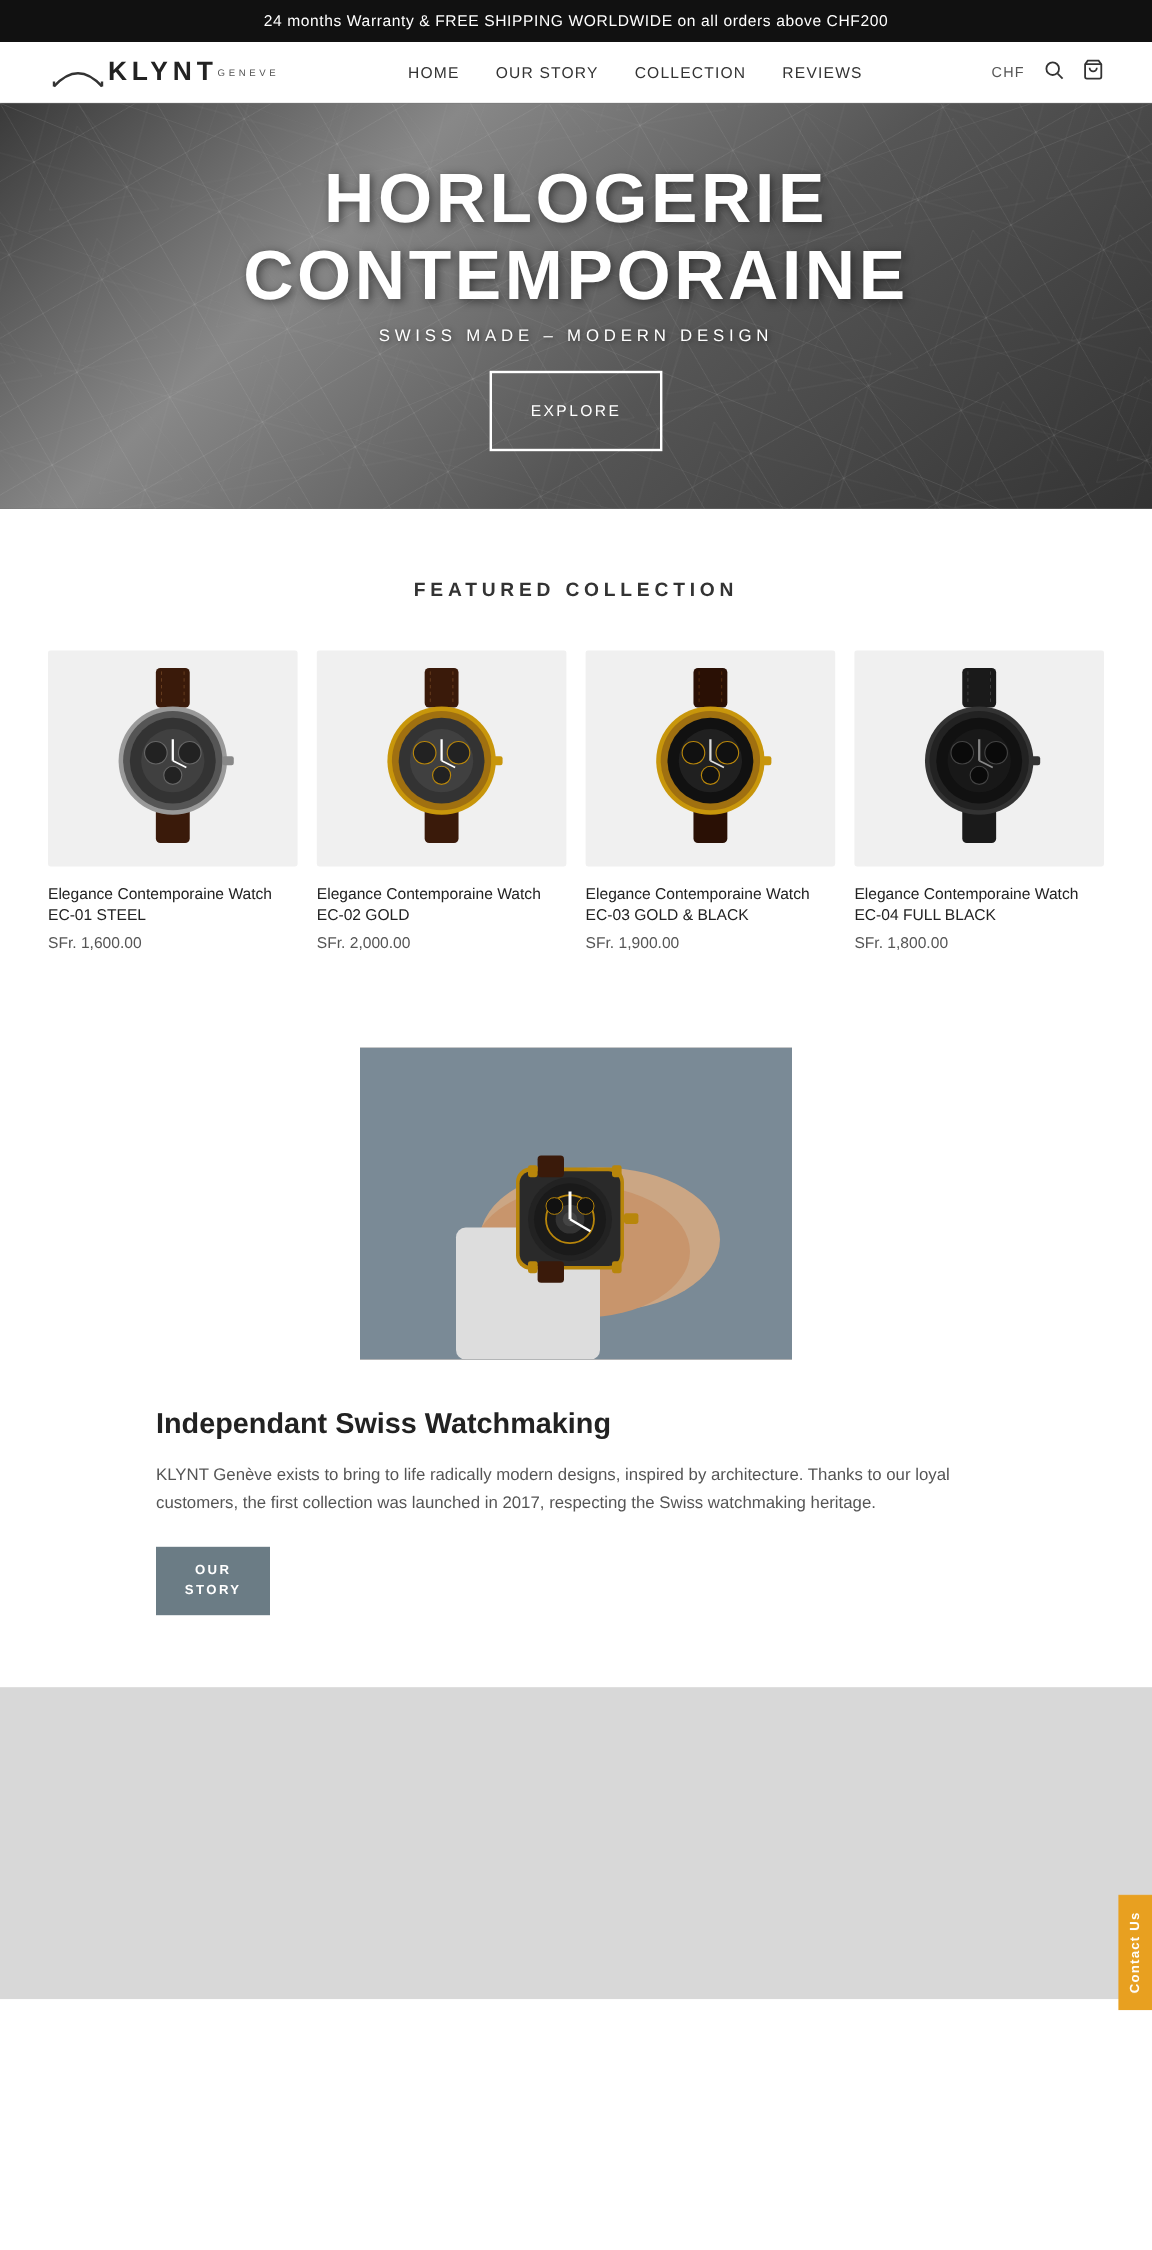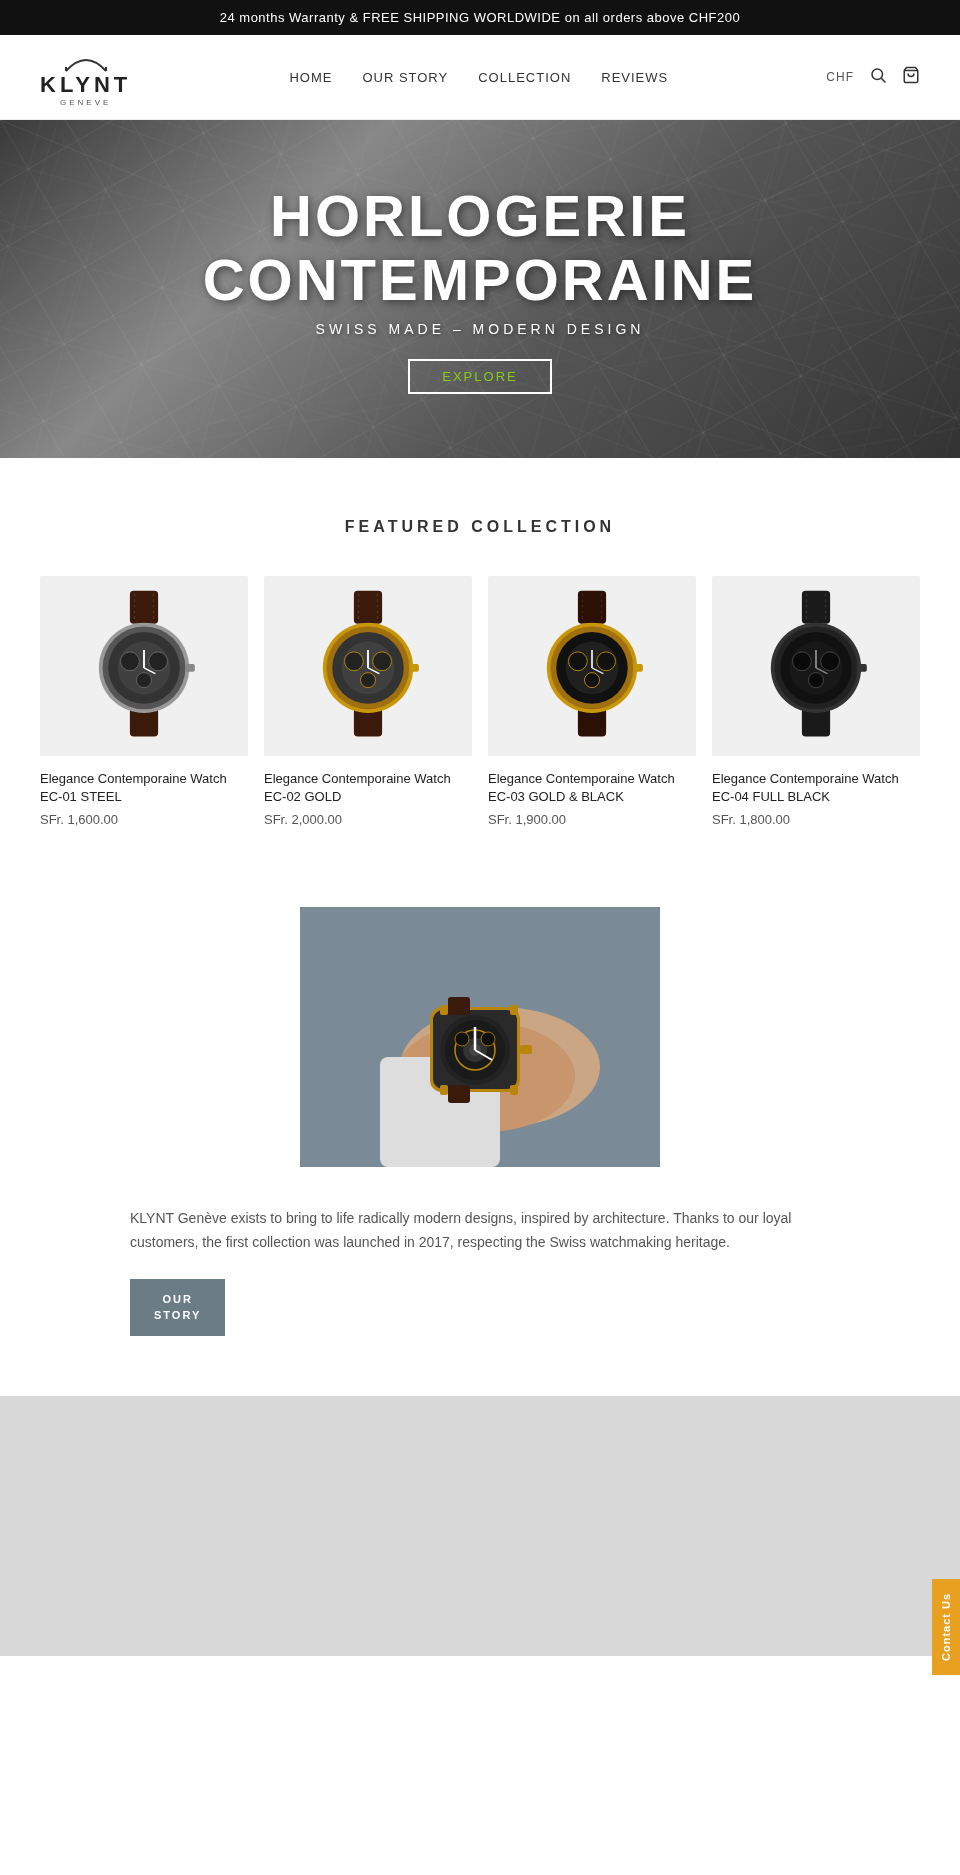--- a/index.html
+++ b/index.html
@@ -18,21 +18,21 @@
     
     .header {
       display: flex;
       align-items: center;
       justify-content: space-between;
       padding: 12px 40px;
       border-bottom: 1px solid #eee;
     }
     .logo-area {
       display: flex;
-      flex-direction: column;
+      flex-direction: row;
       align-items: center;
     }
     .logo-text {
       font-size: 22px;
       font-weight: 700;
       letter-spacing: 4px;
       color: #222;
     }
     .logo-sub {
       font-size: 8px;
@@ -108,23 +108,23 @@
     .hero-subtitle {
       font-size: 14px;
       letter-spacing: 4px;
       margin-top: 10px;
       font-weight: 300;
       text-shadow: 1px 1px 4px rgba(0,0,0,0.5);
     }
     .hero-btn {
       display: inline-block;
       margin-top: 22px;
-      padding: 8px 32px;
+      padding: 24px 32px;
       border: 2px solid #fff;
-      color: #84cc16;
+      color: #ffffff;
       background: transparent;
       font-size: 13px;
       letter-spacing: 2px;
       cursor: pointer;
       text-decoration: none;
       font-weight: 500;
     }
 
     
     .featured-section {
@@ -480,20 +480,21 @@
       <rect x="210" y="178" width="8" height="10" rx="2" fill="#b8860b"></rect>
 
       <rect x="220" y="138" width="12" height="9" rx="2" fill="#b8860b"></rect>
 
       <line x1="175" y1="143" x2="175" y2="120" stroke="#fff" stroke-width="2.5"></line>
       <line x1="175" y1="143" x2="192" y2="153" stroke="#fff" stroke-width="2"></line>
     </svg>
   </div>
 
   <div class="story-content">
+    <h2 class="story-heading">Independant Swiss Watchmaking</h2>
     <p class="story-text">KLYNT Genève exists to bring to life radically modern designs, inspired by architecture. Thanks to our loyal customers, the first collection was launched in 2017, respecting the Swiss watchmaking heritage.</p>
     <button class="story-btn">OUR<br>STORY</button>
   </div>
 </section>
 
 <div class="footer-gray"></div>
 
 <button class="contact-btn">Contact Us</button>
 
 </body></html>

